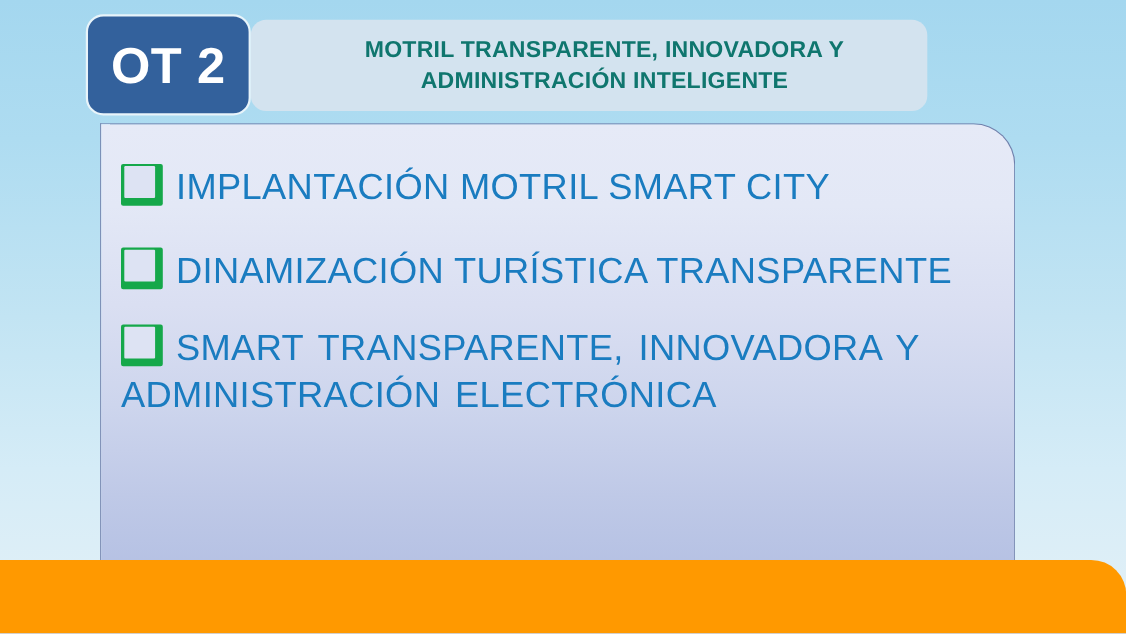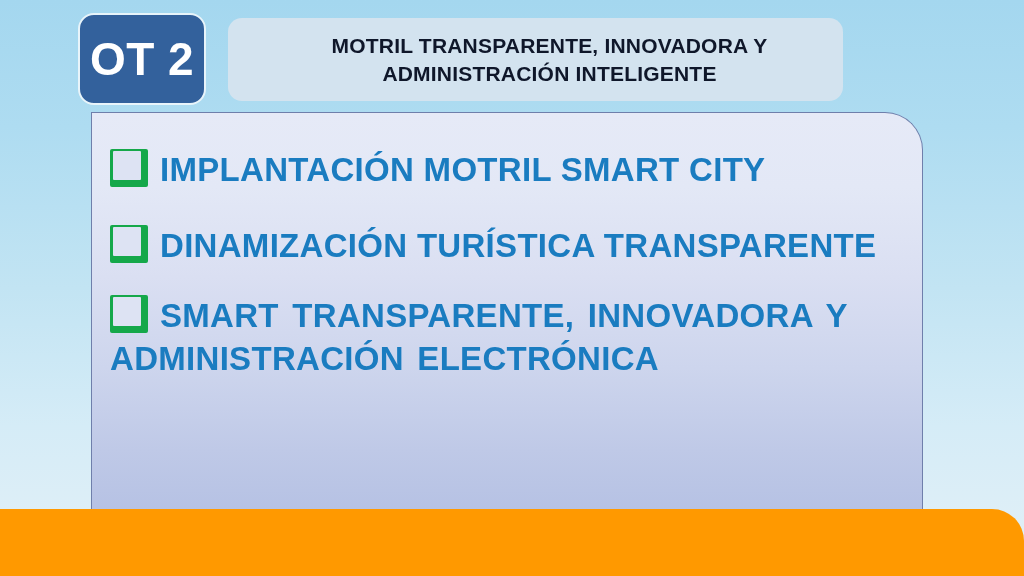--- a/index.html
+++ b/index.html
@@ -26,21 +26,21 @@
                 #dfeff7 92%,
                 #e2f0f8 100%);
     overflow: hidden;
   }
 
   
   .badge {
     position: absolute;
     left: 78px;
     top: 13px;
-    width: 128px;
+    width: 150px;
     height: 92px;
     box-sizing: border-box;
     border-radius: 16px;
     background: #33619c;
     border: 2px solid #e8f4fa;
     display: flex;
     align-items: center;
     justify-content: center;
     z-index: 5;
   }
@@ -63,21 +63,21 @@
     box-sizing: border-box;
     border-radius: 14px;
     background: #d3e3ef;
     display: flex;
     align-items: center;
     justify-content: center;
     padding: 0 22px 0 50px;
     z-index: 3;
   }
   .header-title {
-    color: #0f172a;
+    color: #0f766e;
     font-size: 21px;
     font-weight: bold;
     line-height: 1.3;
     text-align: center;
     letter-spacing: 0.2px;
   }
 
   
   .panel {
     position: absolute;
@@ -137,21 +137,21 @@
     top: 2px;
     width: 28px;
     height: 29px;
     background: #dde3f3;
     border-radius: 1px;
   }
 
   .bullet-text {
     color: #1a7cc0;
     font-size: 33px;
-    font-weight: bold;
+    font-weight: normal;
     letter-spacing: 0.3px;
     line-height: 1.28;
   }
   .row-3 .bullet-text {
     word-spacing: 4px;
   }
 
   
   .orange-band {
     position: absolute;

